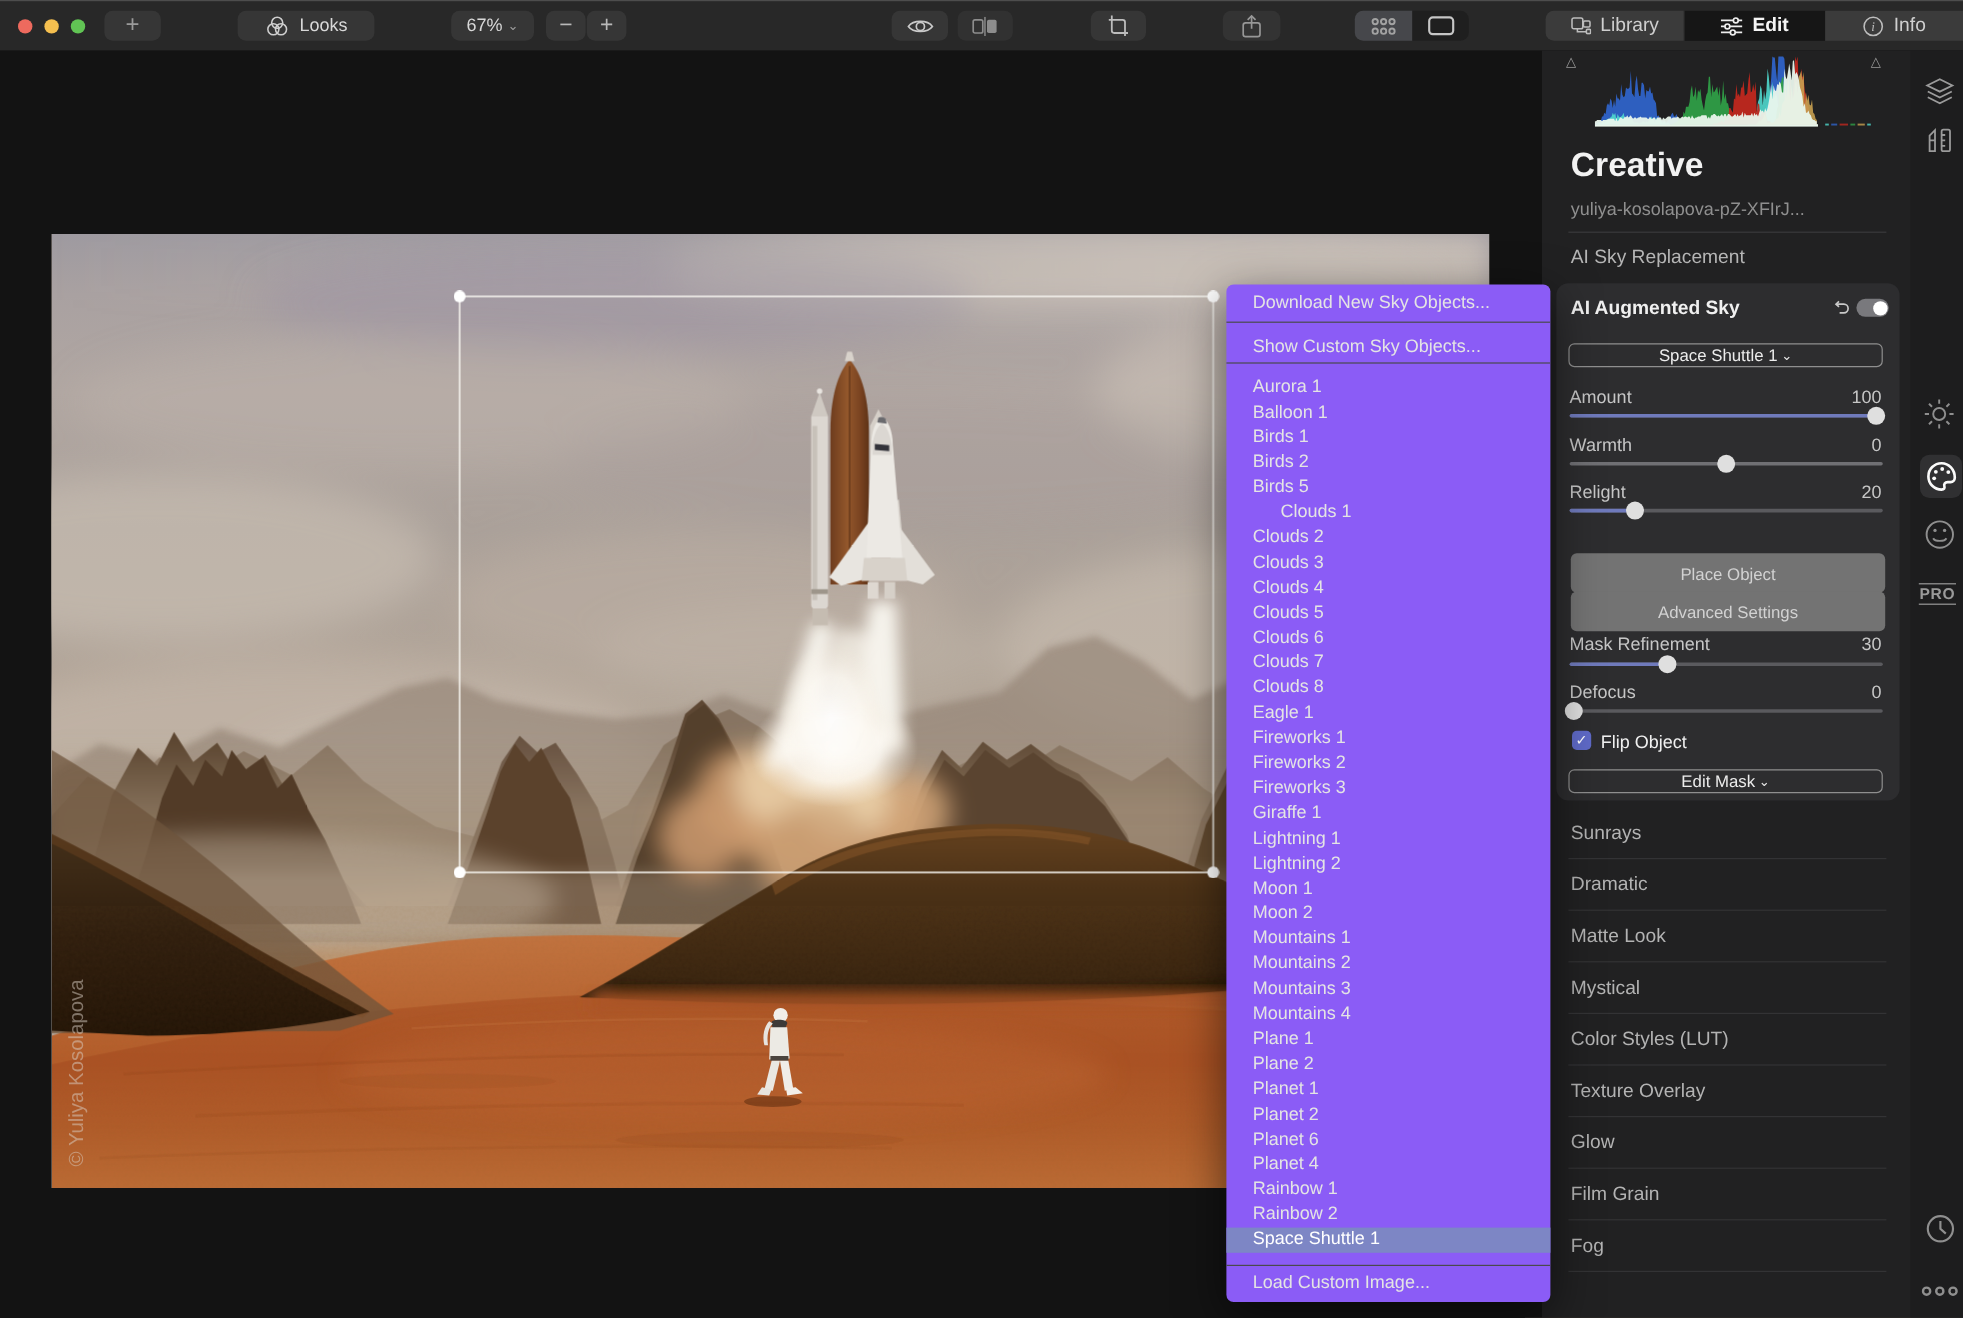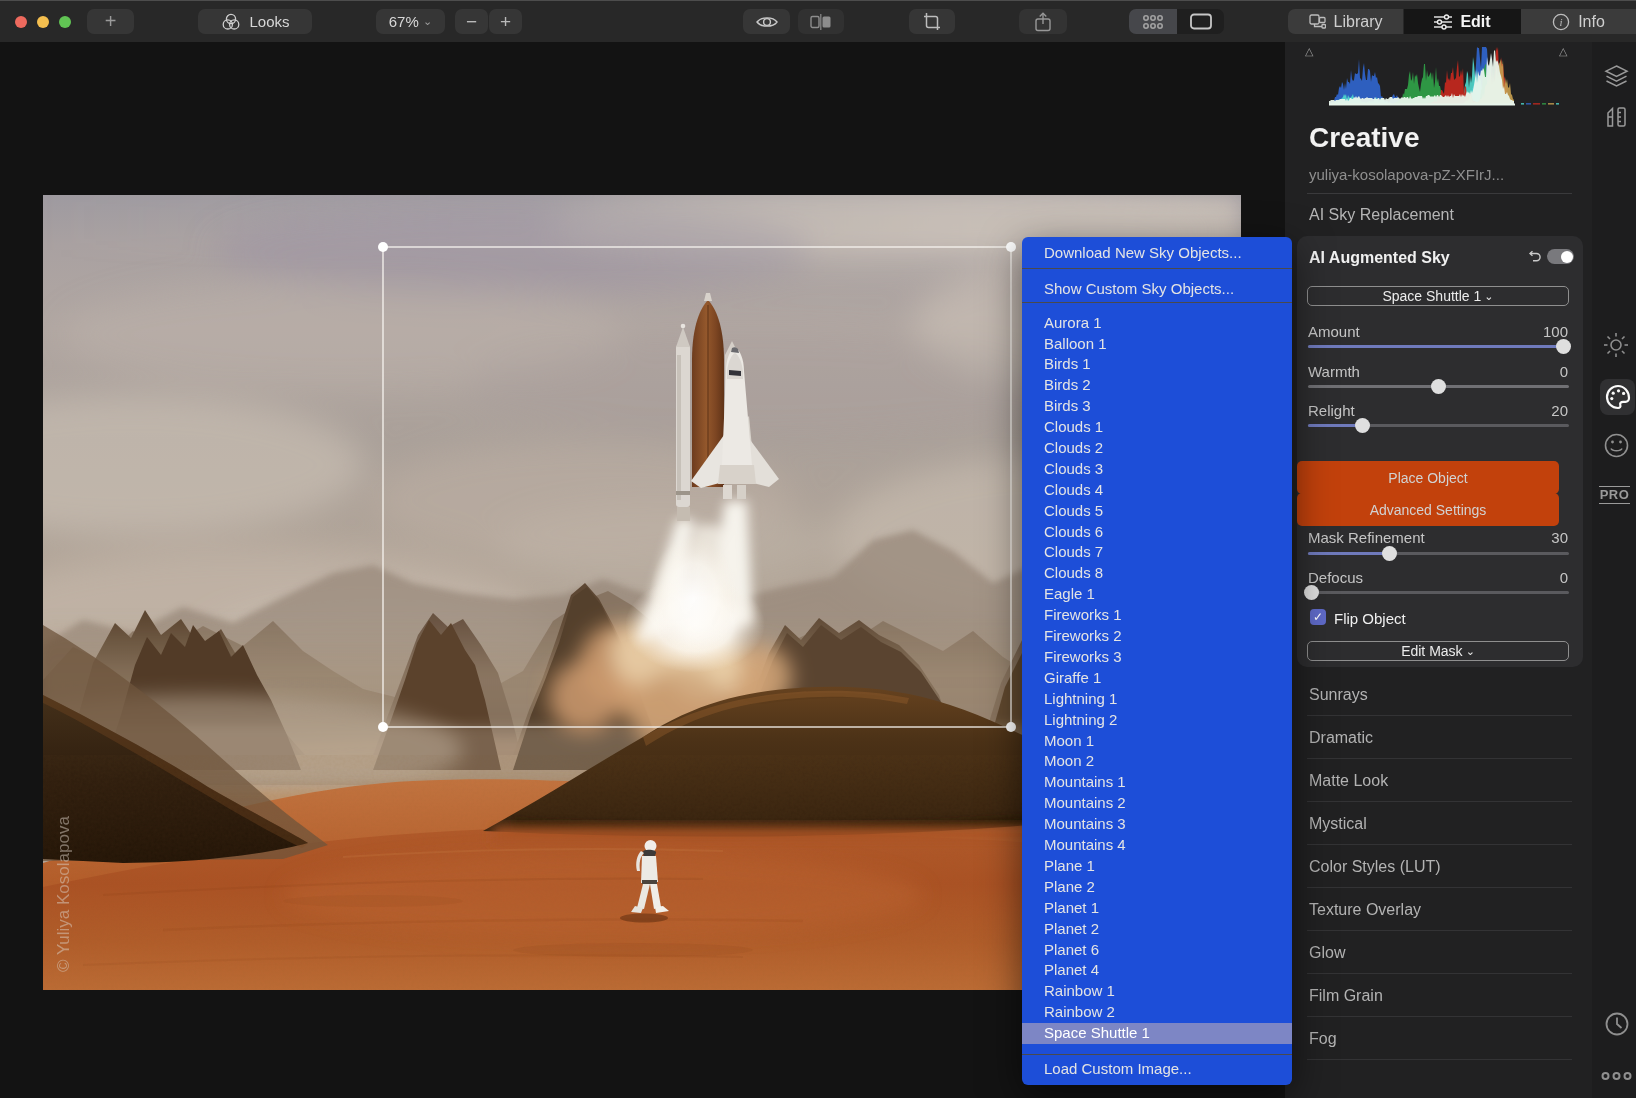--- a/index.html
+++ b/index.html
@@ -19,31 +19,31 @@
   
   #panel { position:absolute; top:42px; left:1285px; width:351px; height:1056px;
     background:#212122; }
   #card { position:absolute; left:12px; top:194px; width:286px; height:431px;
     background:#2d2d2f; border-radius:10px; }
   .slider { position:absolute; height:3px; background:#5a5a5e; border-radius:2px; }
   .sfill { position:absolute; height:3px; background:#6f7abc; border-radius:2px; left:0; top:0; }
   .knob { position:absolute; width:15px; height:15px; border-radius:50%; background:#dfdfdf; top:-6px; }
   .plabel { color:#c6c6c6; font-size:15px; position:absolute; }
   .pval { color:#c6c6c6; font-size:15px; position:absolute; right:0; text-align:right; }
-  .pbtn { position:absolute; left:0; width:262px; height:33px; background:#c2410c;
+  .pbtn { position:absolute; left:12px; width:262px; height:33px; background:#737373;
     border-radius:5px; color:#d2d2d2; font-size:14px; display:flex; align-items:center; justify-content:center; }
   .obtn { position:absolute; left:10px; width:262px; height:20px; background:transparent;
     border:1px solid #8f8f8f; border-radius:5px; color:#ececec; font-size:14px;
     display:flex; align-items:center; justify-content:center; }
   .sect { position:absolute; left:24px; color:#b3b3b3; font-size:16px; }
   .sdiv { position:absolute; left:22px; width:265px; height:1px; background:#333335; }
 
   
   #menu { position:absolute; left:1022px; top:237px; width:270px; height:848px;
-    background:#1d4ed8; border-radius:6px; box-shadow:0 12px 40px rgba(0,0,0,.55);
+    background:#8b5cf6; border-radius:6px; box-shadow:0 12px 40px rgba(0,0,0,.55);
     color:#e4e4e4; font-size:15px; }
   .mitem { position:absolute; left:22px; white-space:nowrap; }
   .mdiv { position:absolute; left:0; width:270px; height:1px; background:#4a4a4c; }
 </style>
 </head>
 <body>
 <div id="app">
 
   <div class="abs" style="left:0;top:42px;width:1285px;height:1056px;background:#131313;"></div>
 
@@ -509,22 +509,22 @@
 
   <div id="menu">
     <div class="mitem" style="top:1px;line-height:30px;">Download New Sky Objects...</div>
     <div class="mdiv" style="top:31px;"></div>
     <div class="mitem" style="top:37px;line-height:30px;">Show Custom Sky Objects...</div>
     <div class="mdiv" style="top:65px;"></div>
     <div class="mitem" style="top:75.5px;line-height:20.9px;">Aurora 1</div>
     <div class="mitem" style="top:96.5px;line-height:20.9px;">Balloon 1</div>
     <div class="mitem" style="top:117.3px;line-height:20.9px;">Birds 1</div>
     <div class="mitem" style="top:138.2px;line-height:20.9px;">Birds 2</div>
-    <div class="mitem" style="top:159.2px;line-height:20.9px;">Birds 3</div>
-    <div class="mitem" style="top:180.1px;line-height:20.9px;">Clouds 1</div>
+    <div class="mitem" style="top:159.2px;line-height:20.9px;">Birds 5</div>
+    <div class="mitem" style="top:180.1px;line-height:20.9px;margin-left:23px;">Clouds 1</div>
     <div class="mitem" style="top:200.9px;line-height:20.9px;">Clouds 2</div>
     <div class="mitem" style="top:221.8px;line-height:20.9px;">Clouds 3</div>
     <div class="mitem" style="top:242.8px;line-height:20.9px;">Clouds 4</div>
     <div class="mitem" style="top:263.7px;line-height:20.9px;">Clouds 5</div>
     <div class="mitem" style="top:284.6px;line-height:20.9px;">Clouds 6</div>
     <div class="mitem" style="top:305.4px;line-height:20.9px;">Clouds 7</div>
     <div class="mitem" style="top:326.3px;line-height:20.9px;">Clouds 8</div>
     <div class="mitem" style="top:347.2px;line-height:20.9px;">Eagle 1</div>
     <div class="mitem" style="top:368.1px;line-height:20.9px;">Fireworks 1</div>
     <div class="mitem" style="top:389.1px;line-height:20.9px;">Fireworks 2</div>

